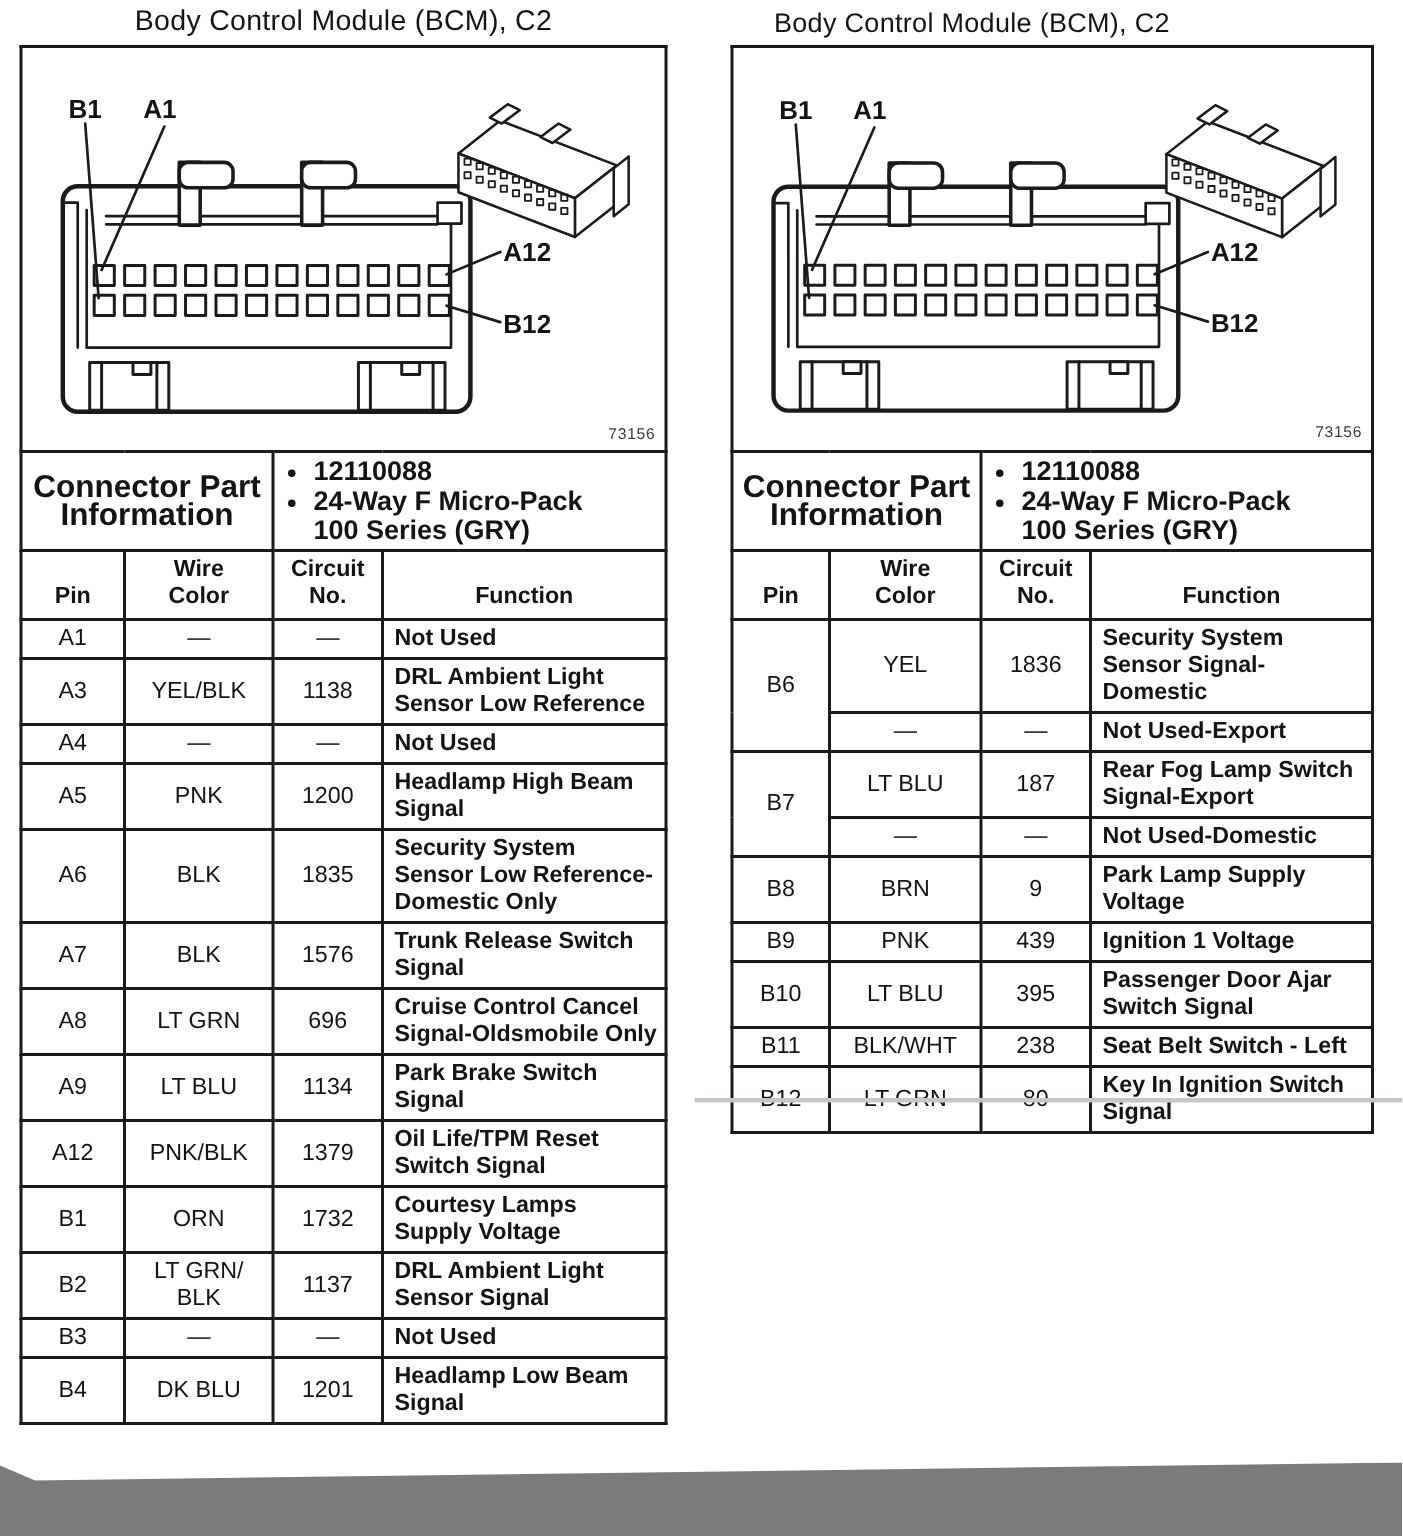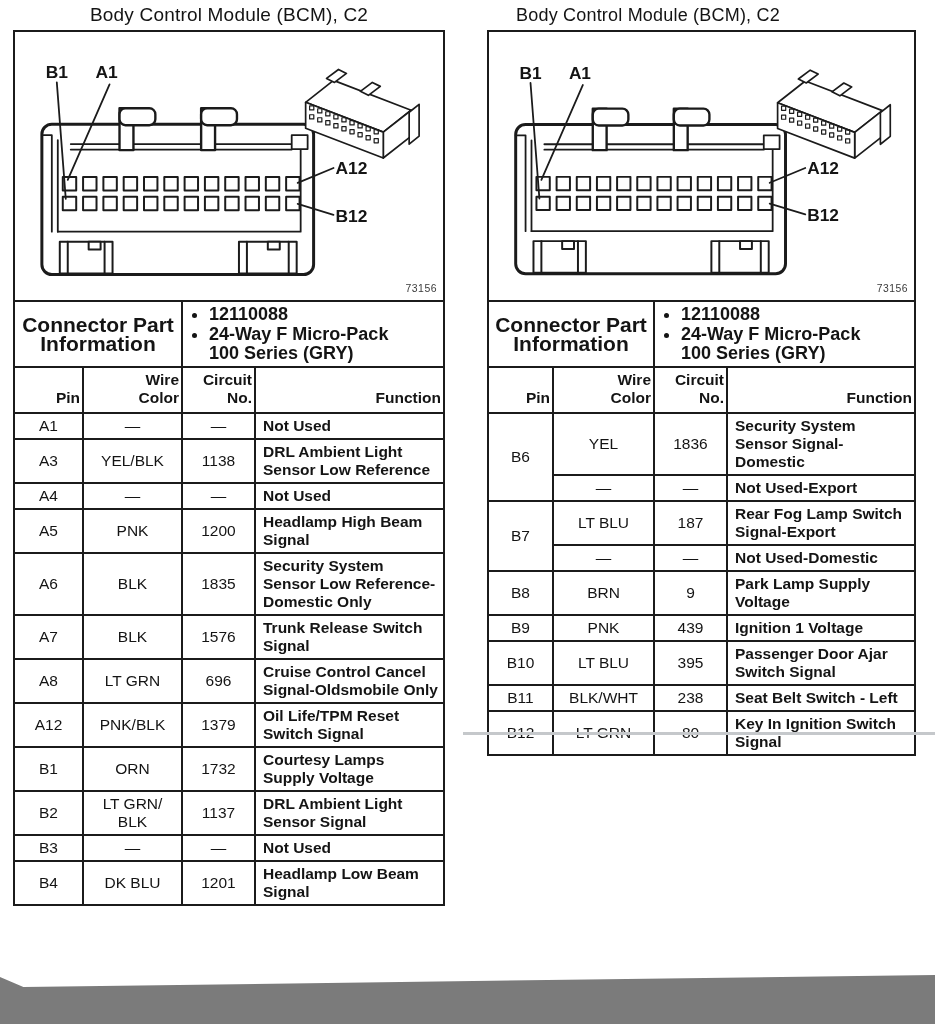--- a/index.html
+++ b/index.html
@@ -24,21 +24,21 @@
   table.pin-table{border-collapse:collapse;width:100%;table-layout:fixed;background:#fff;}
   .pin-table td,.pin-table th{border:2.5px solid #1b1b1b;overflow:hidden;}
   .row-info th{
     height:58px;font-size:21px;font-weight:bold;
     vertical-align:middle;white-space:pre-line;line-height:19px;padding:2px;
   }
   .row-info td{vertical-align:middle;padding:2px 4px 2px 6px;}
   .bullet-list{margin:0;padding-left:20px;font-size:18px;font-weight:bold;line-height:19px;}
   .bullet-list li{white-space:pre-line;margin:1px 0;}
   .row-head th{
-    vertical-align:bottom;text-align:right;font-size:15.5px;font-weight:bold;
+    vertical-align:bottom;text-align:center;font-size:15.5px;font-weight:bold;
     white-space:pre-line;line-height:18px;padding:3px 2px 5px;height:36px;
   }
   .pin-table td{font-size:15.5px;line-height:18px;vertical-align:middle;}
   td.c-pin,td.c-wire,td.c-circ{text-align:center;padding:3px 3px;white-space:pre-line;}
   td.c-func{text-align:left;padding:3px 4px 3px 7px;font-weight:bold;}
   .divider-rule{position:absolute;left:463px;top:732px;width:472px;height:3px;background:#c5c8cb;}
   .scan-bar{
     position:absolute;left:0;top:970px;width:935px;height:54px;background:#7b7b7b;
     clip-path:polygon(0 7px,2.5% 17px,100% 5px,100% 100%,0 100%);
   }
@@ -216,20 +216,26 @@
           <td class="c-circ">1576</td>
           <td class="c-func">Trunk Release Switch Signal</td>
         </tr>
         <tr>
           <td class="c-pin" rowspan="1">A8</td>
           <td class="c-wire">LT GRN</td>
           <td class="c-circ">696</td>
           <td class="c-func">Cruise Control Cancel Signal-Oldsmobile Only</td>
         </tr>
         <tr>
+          <td class="c-pin" rowspan="1">A9</td>
+          <td class="c-wire">LT BLU</td>
+          <td class="c-circ">1134</td>
+          <td class="c-func">Park Brake Switch Signal</td>
+        </tr>
+        <tr>
           <td class="c-pin" rowspan="1">A12</td>
           <td class="c-wire">PNK/BLK</td>
           <td class="c-circ">1379</td>
           <td class="c-func">Oil Life/TPM Reset Switch Signal</td>
         </tr>
         <tr>
           <td class="c-pin" rowspan="1">B1</td>
           <td class="c-wire">ORN</td>
           <td class="c-circ">1732</td>
           <td class="c-func">Courtesy Lamps Supply Voltage</td>

